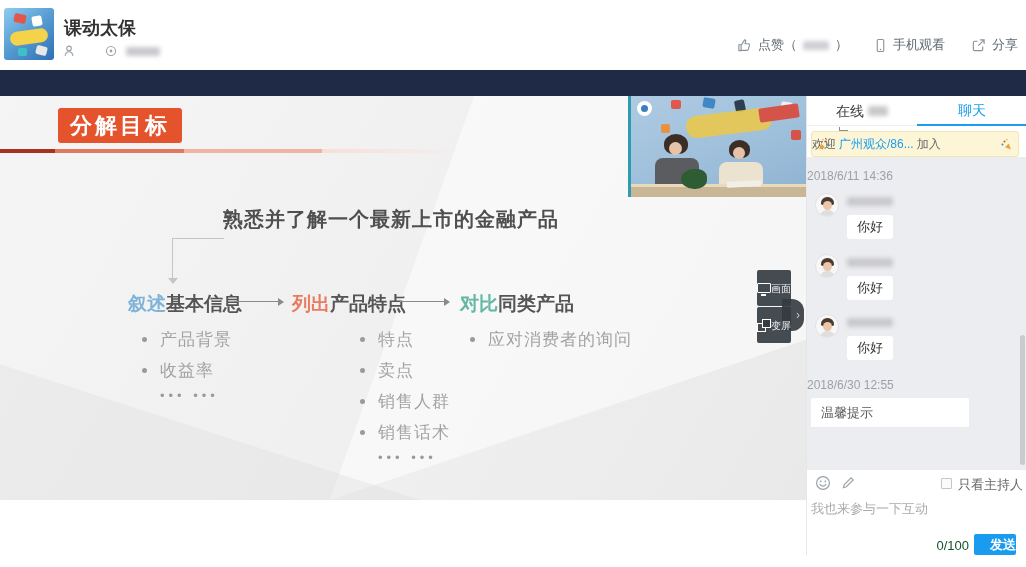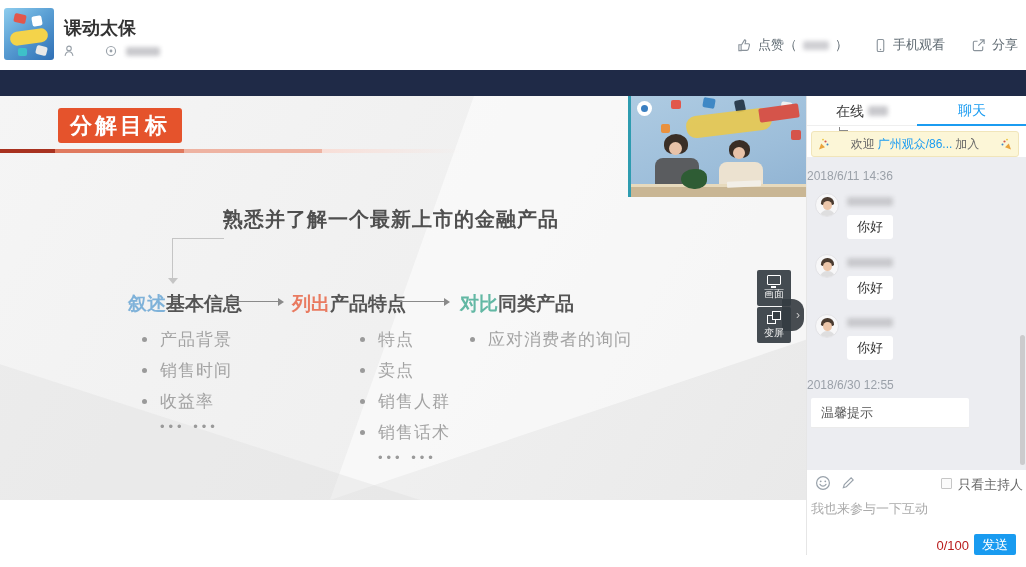--- a/index.html
+++ b/index.html
@@ -67,40 +67,40 @@
   .face { position:absolute; border-radius:50%; background:#e8c2a8; }
   .body1 { position:absolute; border-radius:8px 8px 0 0; background:#5a5c5f; }
   .body2 { position:absolute; border-radius:8px 8px 0 0; background:#ece2d0; }
   .desk { position:absolute; left:0; bottom:0; width:178px; height:13px; background:#c9b694; border-top:3px solid #e7dabd; }
   .plant { position:absolute; left:50px; bottom:8px; width:26px; height:20px; background:#2e5c34; border-radius:50% 40% 45% 50%; }
   .papers { position:absolute; left:96px; bottom:10px; width:34px; height:6px; background:#f2efe8; border-radius:1px; transform:rotate(-3deg); }
 
   
   .side-tools { left:757px; top:174px; width:34px; }
   .tool-btn { width:34px; height:36px; margin-bottom:1px; background:rgba(52,60,66,0.92); border-radius:2px;
-    display:flex; flex-direction:column; align-items:center; justify-content:center; cursor:pointer; }
+    display:flex; flex-direction:row; align-items:center; justify-content:center; cursor:pointer; }
   .tool-label { font-size:10px; color:#f2f2f2; margin-top:2px; }
   .mon-icon { width:14px; height:10px; border:1.5px solid #fff; border-radius:1px; position:relative; }
   .mon-icon::after { content:""; position:absolute; left:3px; bottom:-4px; width:5px; height:2px; background:#fff; }
   .swap-icon { width:14px; height:13px; position:relative; }
   .swap-icon .sq1 { position:absolute; left:0; bottom:0; width:9px; height:9px; border:1.2px solid #fff; }
   .swap-icon .sq2 { position:absolute; right:0; top:0; width:9px; height:9px; border:1.2px solid #fff; background:rgba(52,60,66,1); }
   .collapse-tab { left:782px; top:203px; width:22px; height:32px; background:rgba(40,46,52,0.85); border-radius:0 12px 12px 0;
     color:#c5c5c5; font-size:12px; display:flex; align-items:center; justify-content:flex-end; padding-right:4px; cursor:pointer; }
 
   
   .chat-panel { left:806px; top:96px; width:220px; height:459px; background:#fff; border-left:1px solid #e6e6e6; border-bottom:1px solid #e3e3e3; }
   .chat-tabs { position:absolute; left:0; top:0; width:220px; height:30px; display:flex; border-bottom:1px solid #efefef; background:#fff; }
   .chat-tab { width:110px; height:30px; line-height:29px; text-align:center; font-size:14px; color:#3c3c3c; cursor:pointer;
     display:flex; align-items:center; justify-content:center; gap:4px; }
   .chat-tab.active { color:#1b9cf1; border-bottom:2px solid #1b9cf1; }
   .peek-bubble { left:24px; top:30px; width:46px; height:7px; background:#fff; border-radius:0 0 2px 2px; overflow:hidden; }
   .peek-bubble::after { content:""; position:absolute; left:8px; top:1px; width:8px; height:3px; border-left:1px solid #8a8a8a; border-bottom:1px solid #8a8a8a; }
   .welcome-banner { left:4px; top:35px; width:208px; height:26px; background:#fcf6d7; border:1px solid #f1e5ba; border-radius:3px;
-    display:flex; align-items:center; justify-content:center; font-size:12px; color:#666; }
+    display:flex; align-items:center; justify-content:flex-start; font-size:12px; color:#666; }
   .welcome-name { color:#1b9cf1; margin:12px 3px; }
   .party-icon { position:absolute; top:6px; }
   .messages { left:0; top:61px; width:220px; height:313px; background:#ecedf1; overflow:hidden; }
   .ts { position:absolute; left:0; width:220px; text-align:left; font-size:12px; color:#9ba1a9; }
   .msg { position:absolute; left:0; width:220px; height:56px; }
   .avatar { position:absolute; left:8px; top:0; width:24px; height:24px; border-radius:50%; background:#f7f7f8; overflow:hidden; border:1px solid #e2e2e6; }
   .avatar .a-hair { position:absolute; left:5px; top:3px; width:13px; height:8px; background:#4a3b30; border-radius:7px 7px 2px 2px; }
   .avatar .a-face { position:absolute; left:7px; top:7px; width:9px; height:9px; background:#ecc6aa; border-radius:50%; }
   .avatar .a-body { position:absolute; left:4px; top:16px; width:15px; height:8px; background:#dededf; border-radius:7px 7px 0 0; }
   .msg .name-blur { position:absolute; left:40px; top:4px; width:46px; height:9px; }
@@ -112,23 +112,23 @@
   .chat-scrollbar { position:absolute; left:213px; top:178px; width:5px; height:130px; background:#cbcbcd; border-radius:3px; cursor:pointer; }
   .chat-input-area { position:absolute; left:0; top:374px; width:220px; height:85px; background:#fff; }
   .ci-toolbar { position:absolute; left:0; top:0; width:220px; height:26px; }
   .emoji-btn { position:absolute; left:8px; top:5px; cursor:pointer; }
   .pencil-btn { position:absolute; left:34px; top:5px; cursor:pointer; }
   .host-check { position:absolute; left:134px; top:8px; width:11px; height:11px; border:1px solid #c6c6c6; background:#fbfbfb; border-radius:1px; cursor:pointer; }
   .host-label { position:absolute; left:151px; top:6px; font-size:13px; color:#666; cursor:pointer; }
   .chat-input { position:absolute; left:4px; top:28px; width:202px; height:20px; border:none; outline:none; font-size:13px;
     font-family:"Liberation Sans","DejaVu Sans",sans-serif; color:#333; background:transparent; }
   .chat-input::placeholder { color:#ababab; }
-  .char-counter { position:absolute; left:112px; top:68px; width:50px; text-align:right; font-size:13px; color:#b91c1c; }
+  .char-counter { position:absolute; left:112px; top:68px; width:50px; text-align:right; font-size:13px; color:#14532d; }
   .send-btn { position:absolute; left:167px; top:64px; width:42px; height:21px; background:#199bf0; border-radius:2px;
-    color:#fff; font-size:13px; text-align:center; line-height:21px; cursor:pointer; }
+    color:#fff; font-size:13px; text-align:right; line-height:21px; cursor:pointer;font-weight:bold; }
 </style>
 </head>
 <body>
 
 <div id="root">
 
   <div class="abs logo">
     <span class="blob2"></span>
     <span class="blob3"></span>
     <span class="blob1"></span>
@@ -200,24 +200,20 @@
     <div class="abs arrow-head" style="left:444px"></div>
 
     <div class="abs col-heading" style="left:460px">
       <span class="kw-compare">对比</span><span>同类产品</span>
     </div>
 
     <div class="abs bullets" style="left:142px">
       <div class="brow">
           <span class="bdot"></span>
           <span>产品背景</span>
-        </div>
-      <div class="brow">
-          <span class="bdot"></span>
-          <span>销售时间</span>
         </div>
       <div class="brow">
           <span class="bdot"></span>
           <span>收益率</span>
         </div>
       <div class="more-dots">•••  •••</div>
     </div>
     <div class="abs bullets" style="left:360px">
       <div class="brow">
           <span class="bdot"></span>

